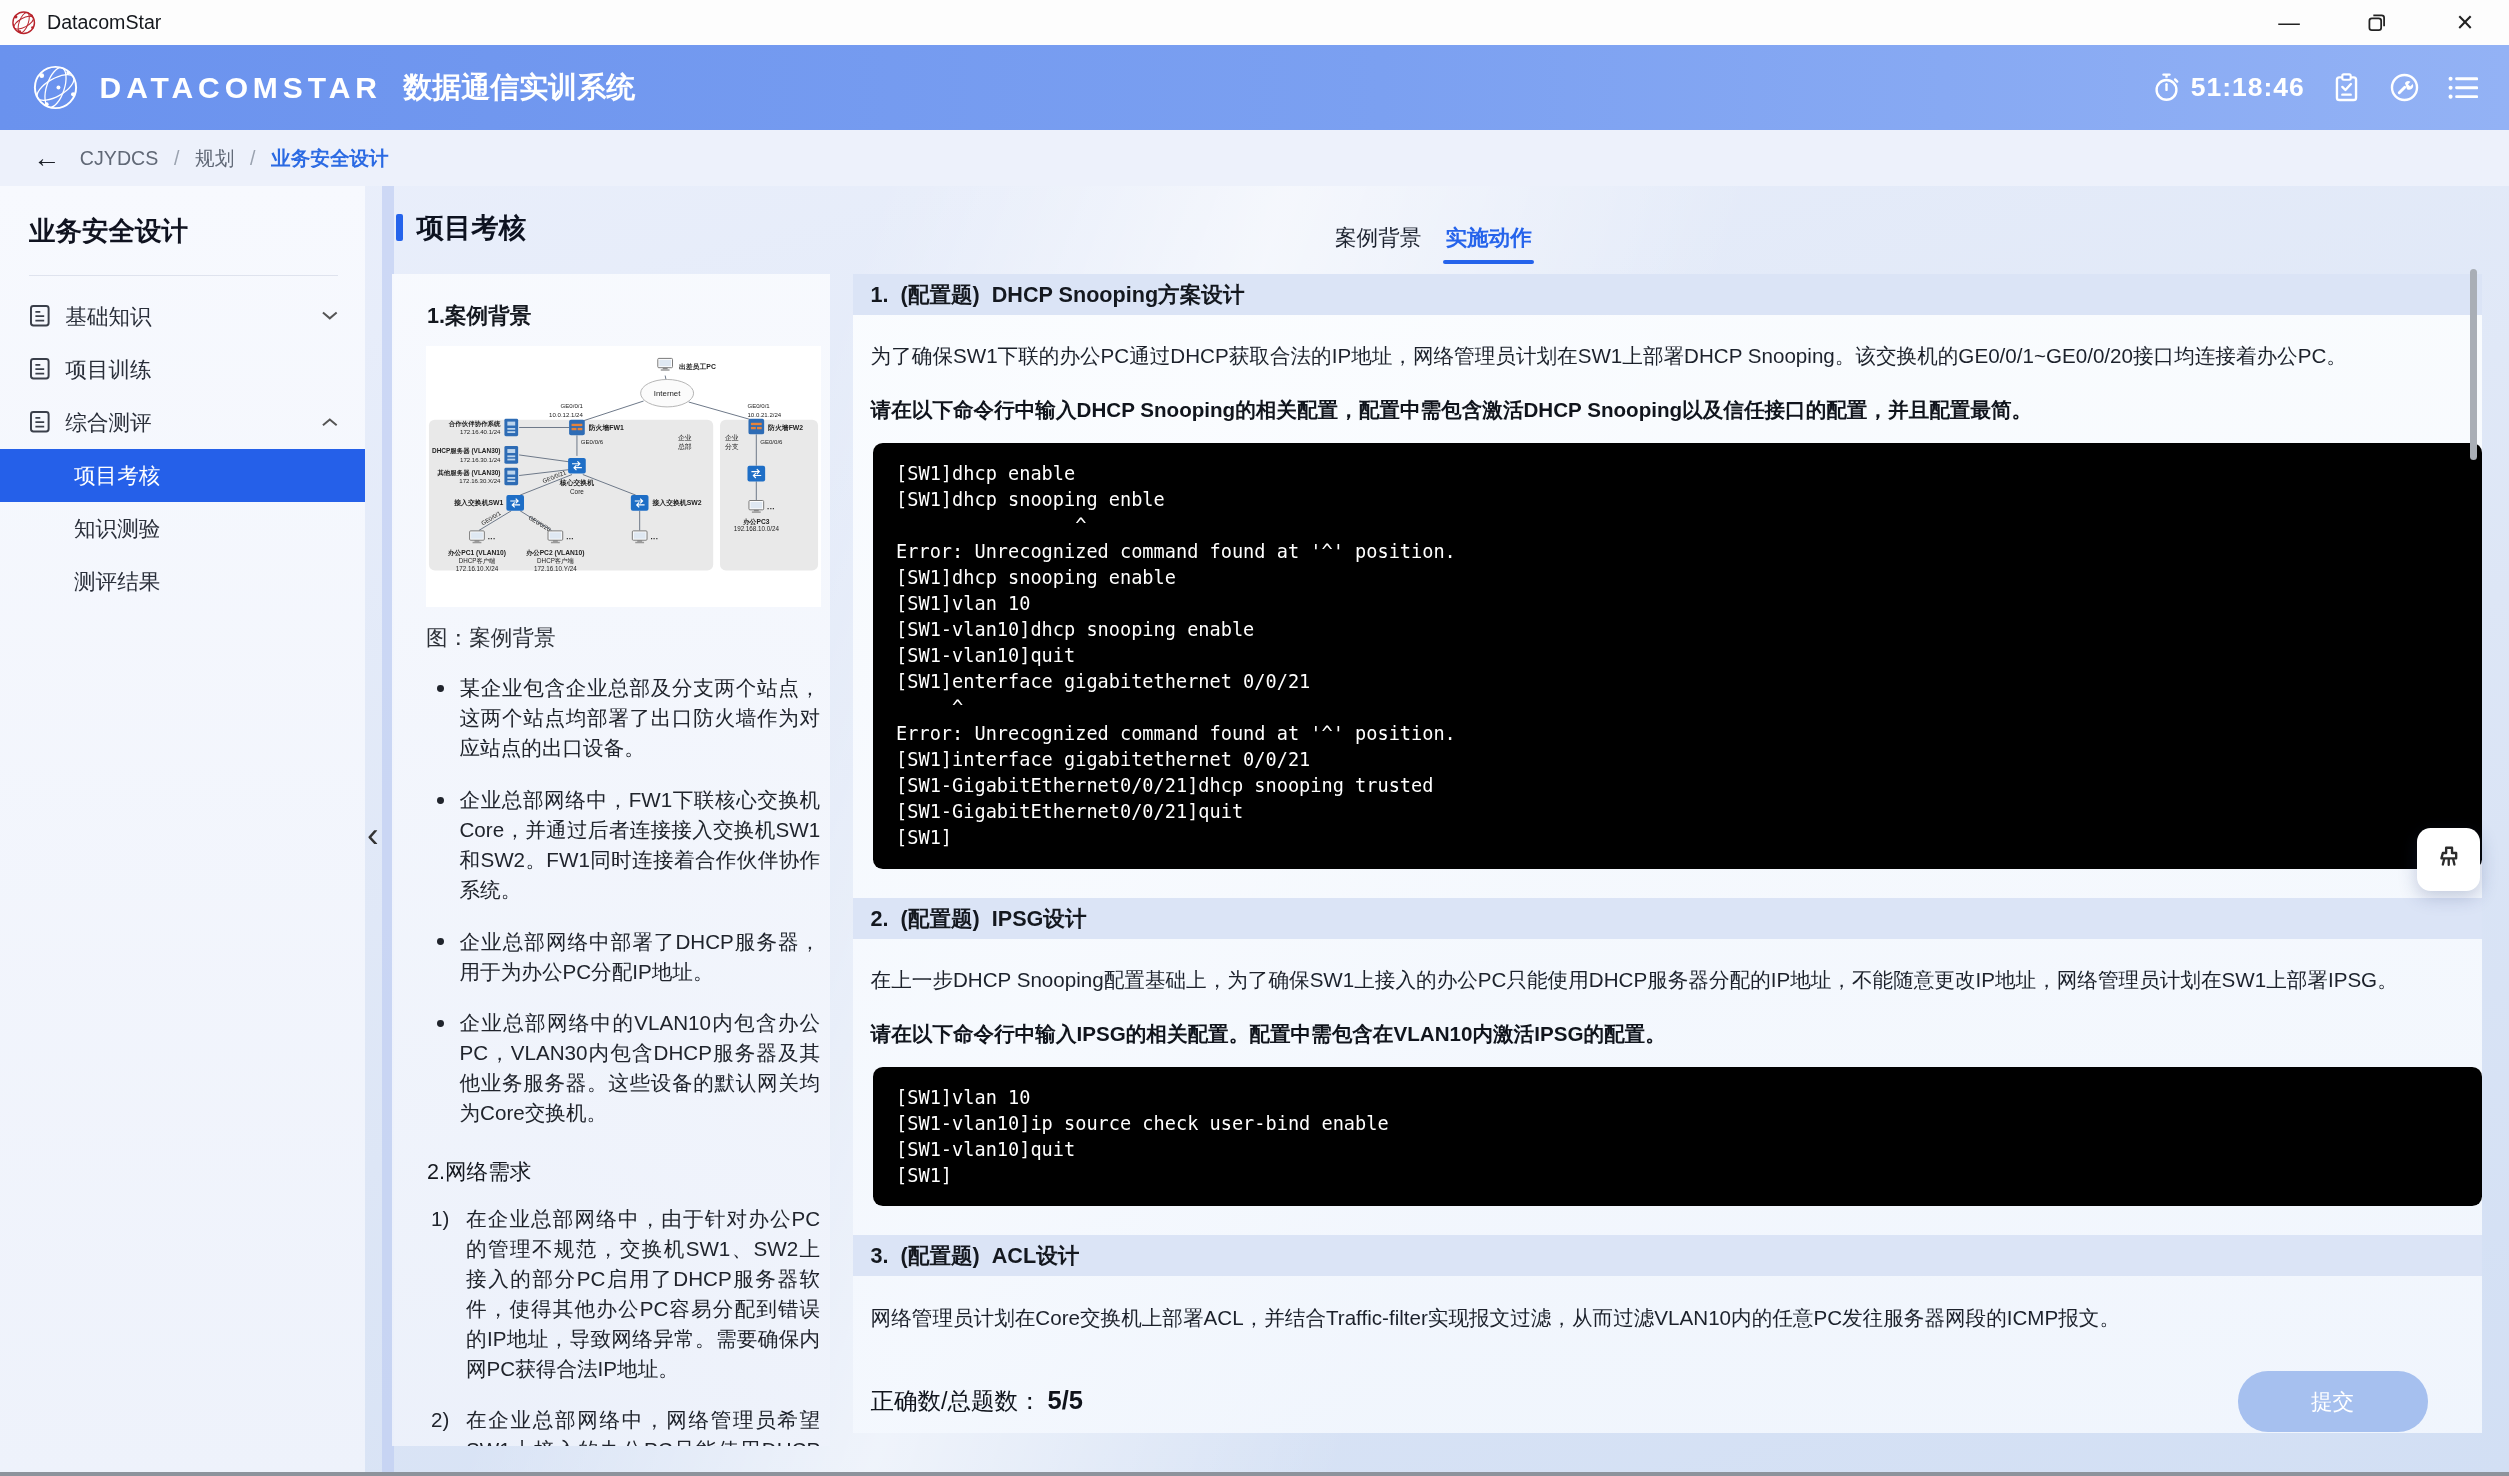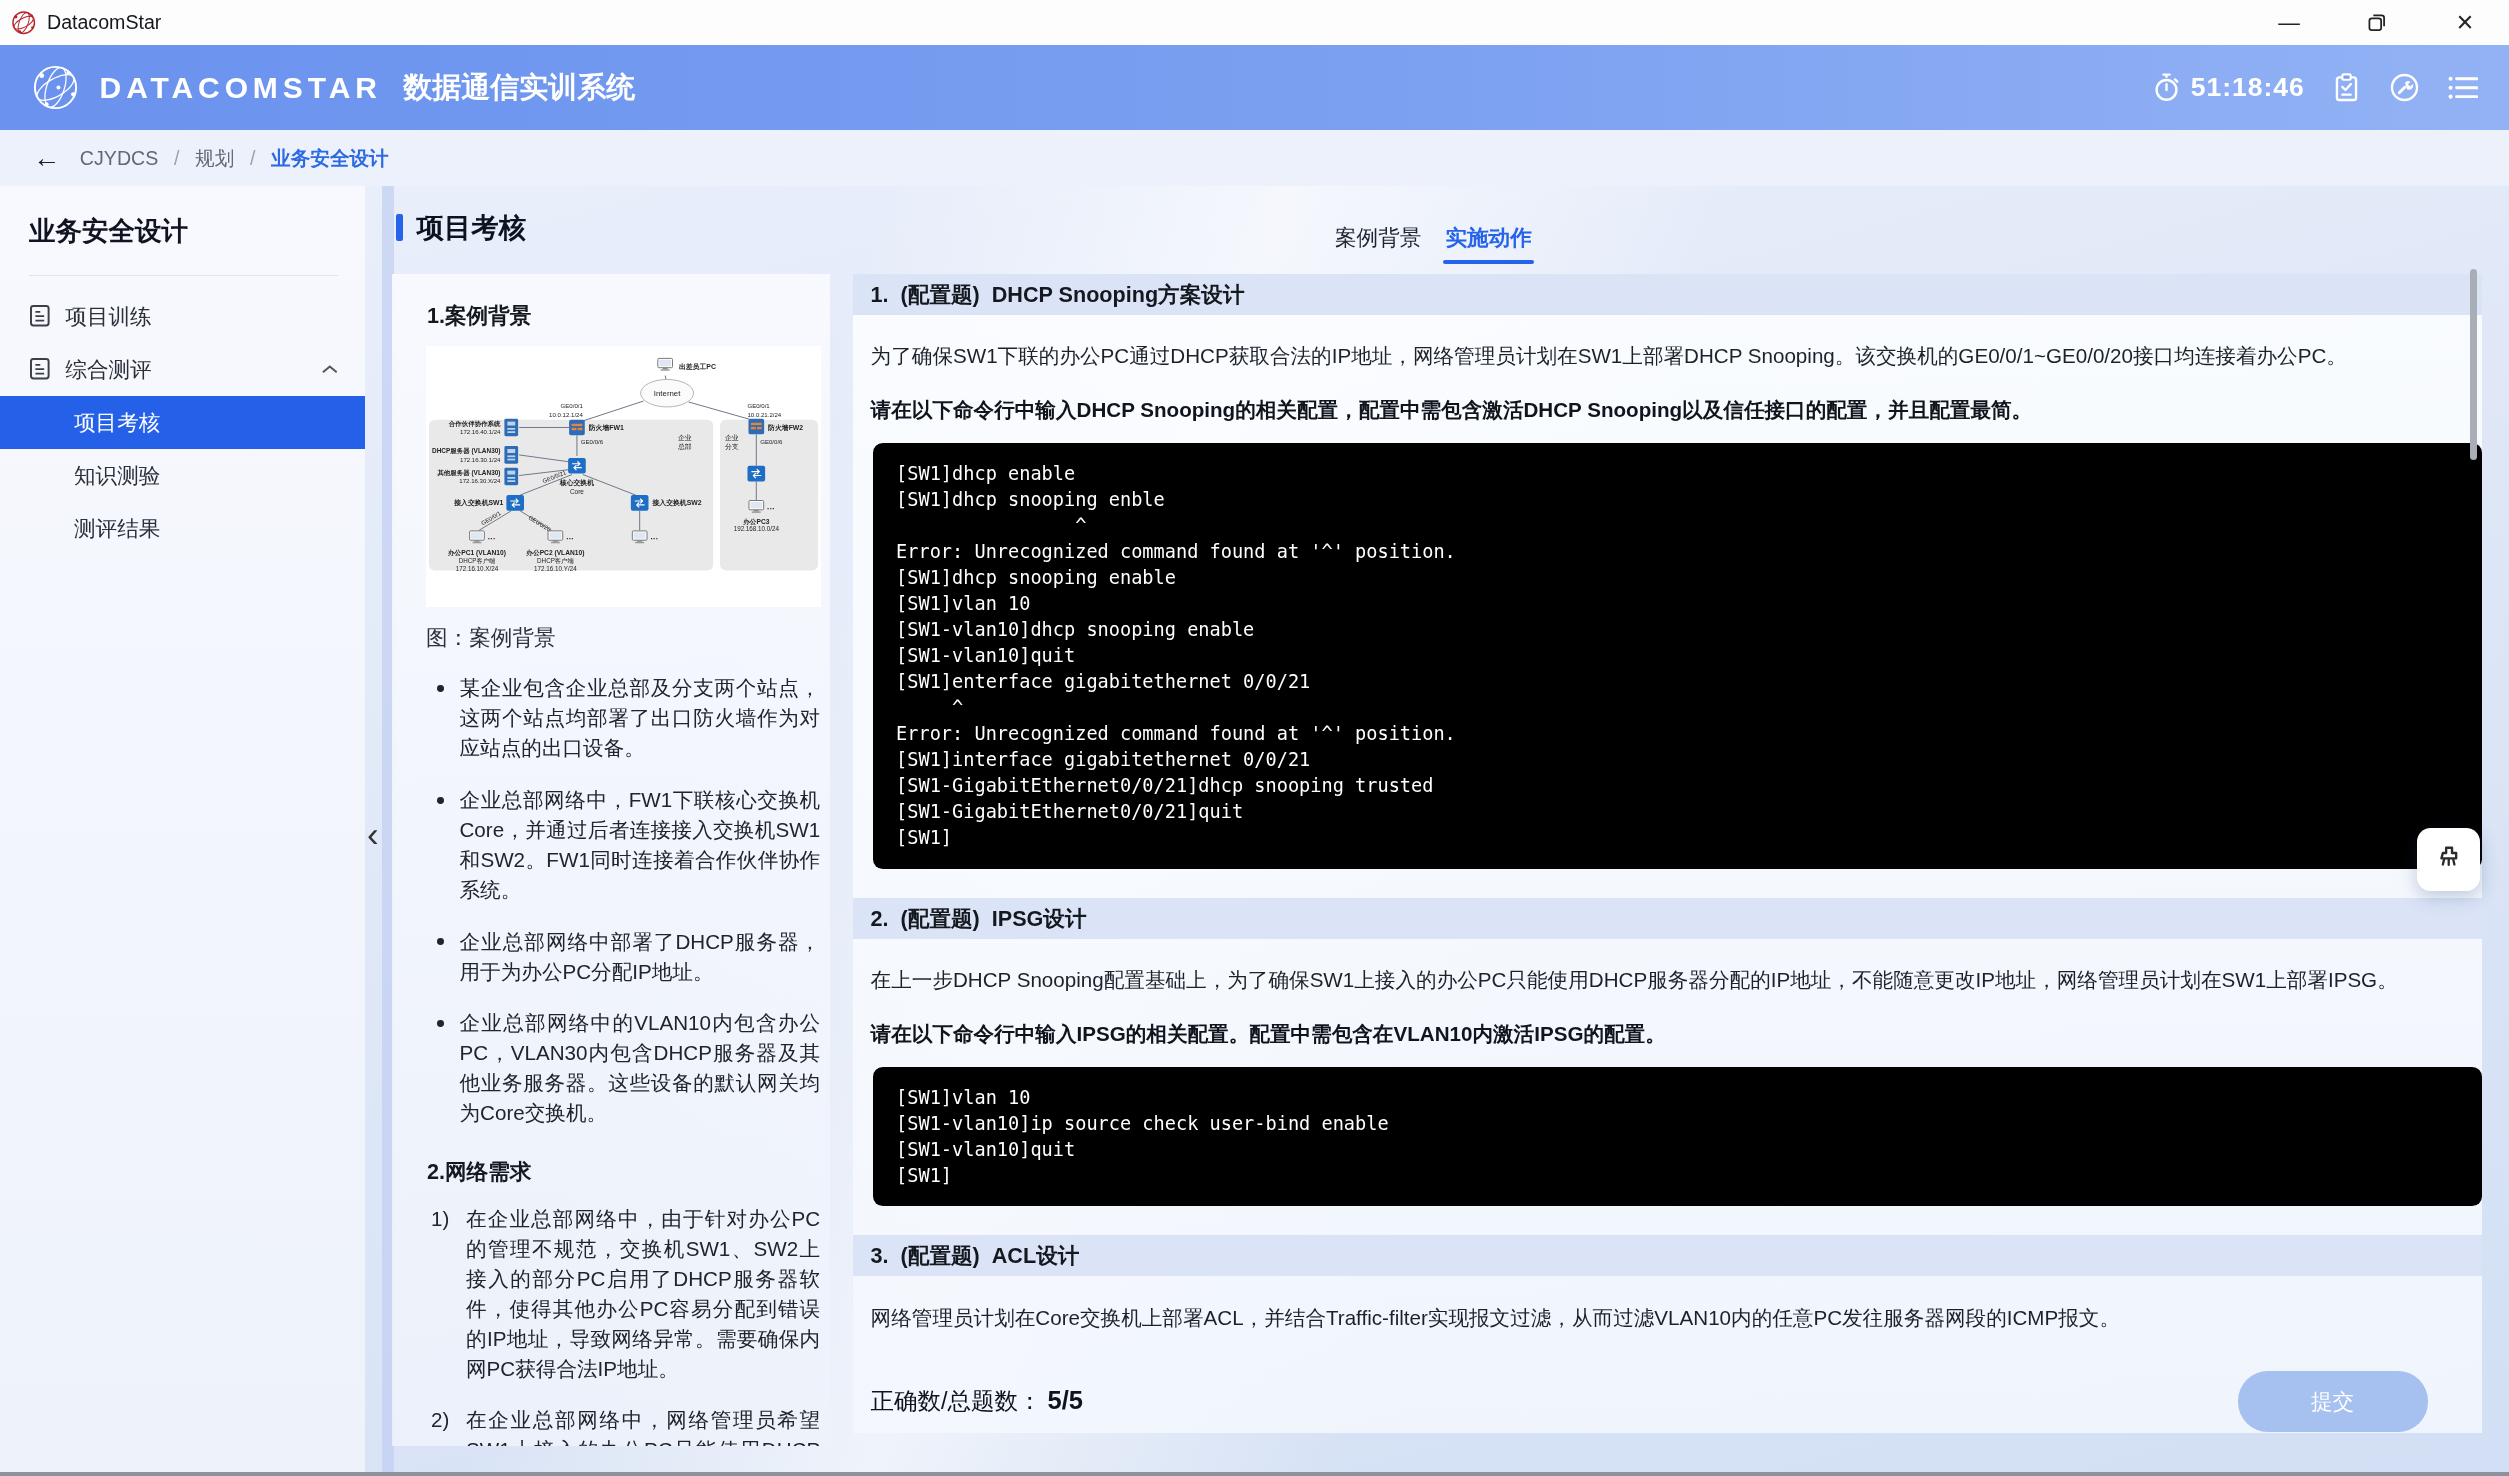--- a/index.html
+++ b/index.html
@@ -57,21 +57,21 @@
 
   
   .case-panel{position:absolute;left:392px;top:88px;width:438px;bottom:30px;overflow:hidden;background:linear-gradient(180deg,rgba(248,250,254,.95),rgba(238,242,251,.9))}
   .cp-h{font-size:21.6px;font-weight:700;color:#14181f;margin:27.4px 0 15.7px 35px}
   .figure{width:395px;height:261px;margin-left:34px;background:#fff}
   .figure text{font-family:"Liberation Sans",sans-serif;fill:#222}
   .fig-caption{width:395px;margin:15.7px 0 3.9px 34px;font-size:21.6px;color:#2d3138}
   .cp-list{margin:21.6px 9.8px 0 43px;padding:0;list-style:none}
   .cp-list li{position:relative;padding-left:24.5px;font-size:20.6px;line-height:30px;color:#20242c;text-align:justify;margin-bottom:21.6px}
   .cp-list li::before{content:"";position:absolute;left:2px;top:11.8px;width:6.9px;height:6.9px;border-radius:50%;background:#20242c}
-  .cp-h2{font-size:21.6px;font-weight:700;color:#14181f;margin:29px 0 17.6px 35px}
+  .cp-h2{font-size:21.6px;font-weight:400;color:#14181f;margin:29px 0 17.6px 35px}
   .req{display:flex;margin:0 9.8px 21.6px 39px;font-size:20.6px;line-height:30px;color:#20242c}
   .req .num{width:35px;flex:none}
   .req .txt{flex:1;text-align:justify}
 
   
   .qa{position:absolute;left:853px;right:27.4px;top:88px;bottom:43px;overflow:hidden;background:linear-gradient(180deg,rgba(251,253,255,.93),rgba(244,248,254,.88))}
   .q-band{height:41px;background:#dbe4f6;display:flex;align-items:center;padding-left:17.6px;font-size:21.6px;font-weight:700;color:#14181f;white-space:pre-wrap}
   .q-p{font-size:20.6px;color:#1c212b;margin:27.4px 19.6px 0 17.6px}
   .q-p.bold{font-weight:700;margin-top:25.5px;color:#10141c}
   .terminal{margin:19.6px 0 29px 19.6px;background:#000;border-radius:9.8px;padding:17.6px 23.5px;font-family:"DejaVu Sans Mono",monospace;font-size:18.6px;line-height:26px;color:#fff;white-space:pre}
@@ -177,20 +177,30 @@
     <span class="crumb-sep">/</span>
     <span class="crumb-active">业务安全设计</span>
   </div>
 
   <div class="bodyc">
 
     <aside class="sidebar">
       <div class="sb-title">业务安全设计</div>
       <div class="sb-divider"></div>
 
+      <div class="sb-item">
+        <svg width="21.6" height="23.5" viewBox="0 0 22 24">
+          <rect x="2" y="2" width="18" height="20" rx="2.5" fill="none" stroke="#3a3f4a" stroke-width="2"></rect>
+          <path d="M6.5 8h5M6.5 12.5h9M6.5 17h9" stroke="#3a3f4a" stroke-width="1.8"></path>
+        </svg>
+        <span class="lbl">基础知识</span>
+        <svg width="19.6" height="11.8" viewBox="0 0 20 12">
+          <path d="M3 2.5l7 6 7-6" stroke="#555" stroke-width="2" fill="none"></path>
+        </svg>
+      </div>
 
       <div class="sb-item">
         <svg width="21.6" height="23.5" viewBox="0 0 22 24">
           <rect x="2" y="2" width="18" height="20" rx="2.5" fill="none" stroke="#3a3f4a" stroke-width="2"></rect>
           <path d="M6.5 8h5M6.5 12.5h9M6.5 17h9" stroke="#3a3f4a" stroke-width="1.8"></path>
         </svg>
         <span class="lbl">项目训练</span>
       </div>
 
       <div class="sb-item">

